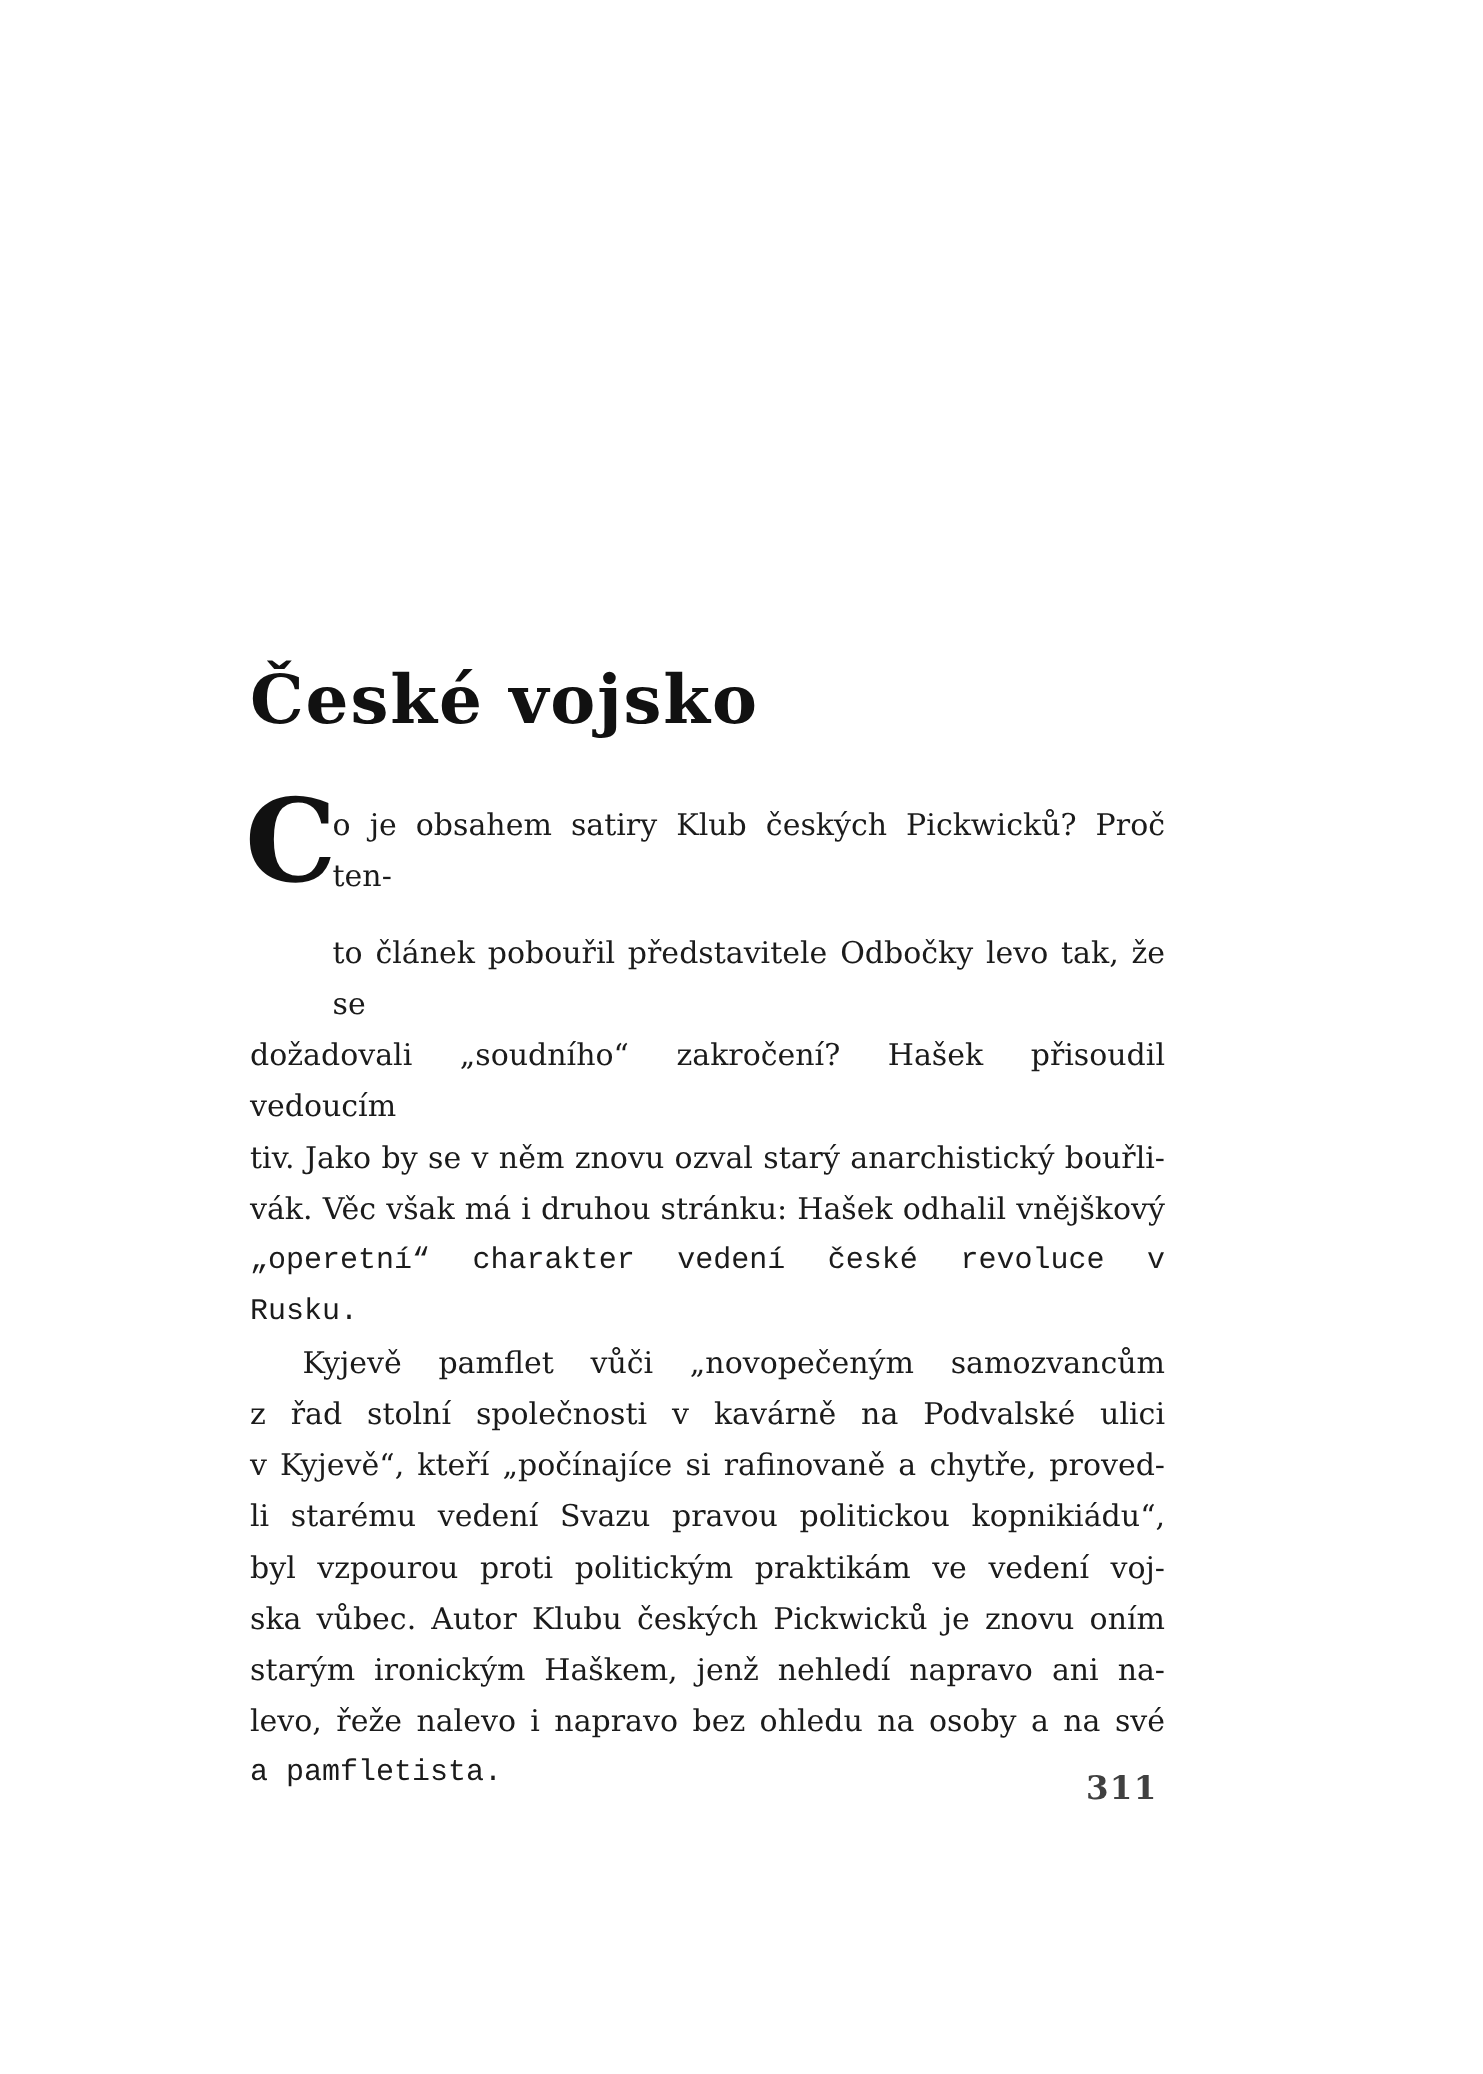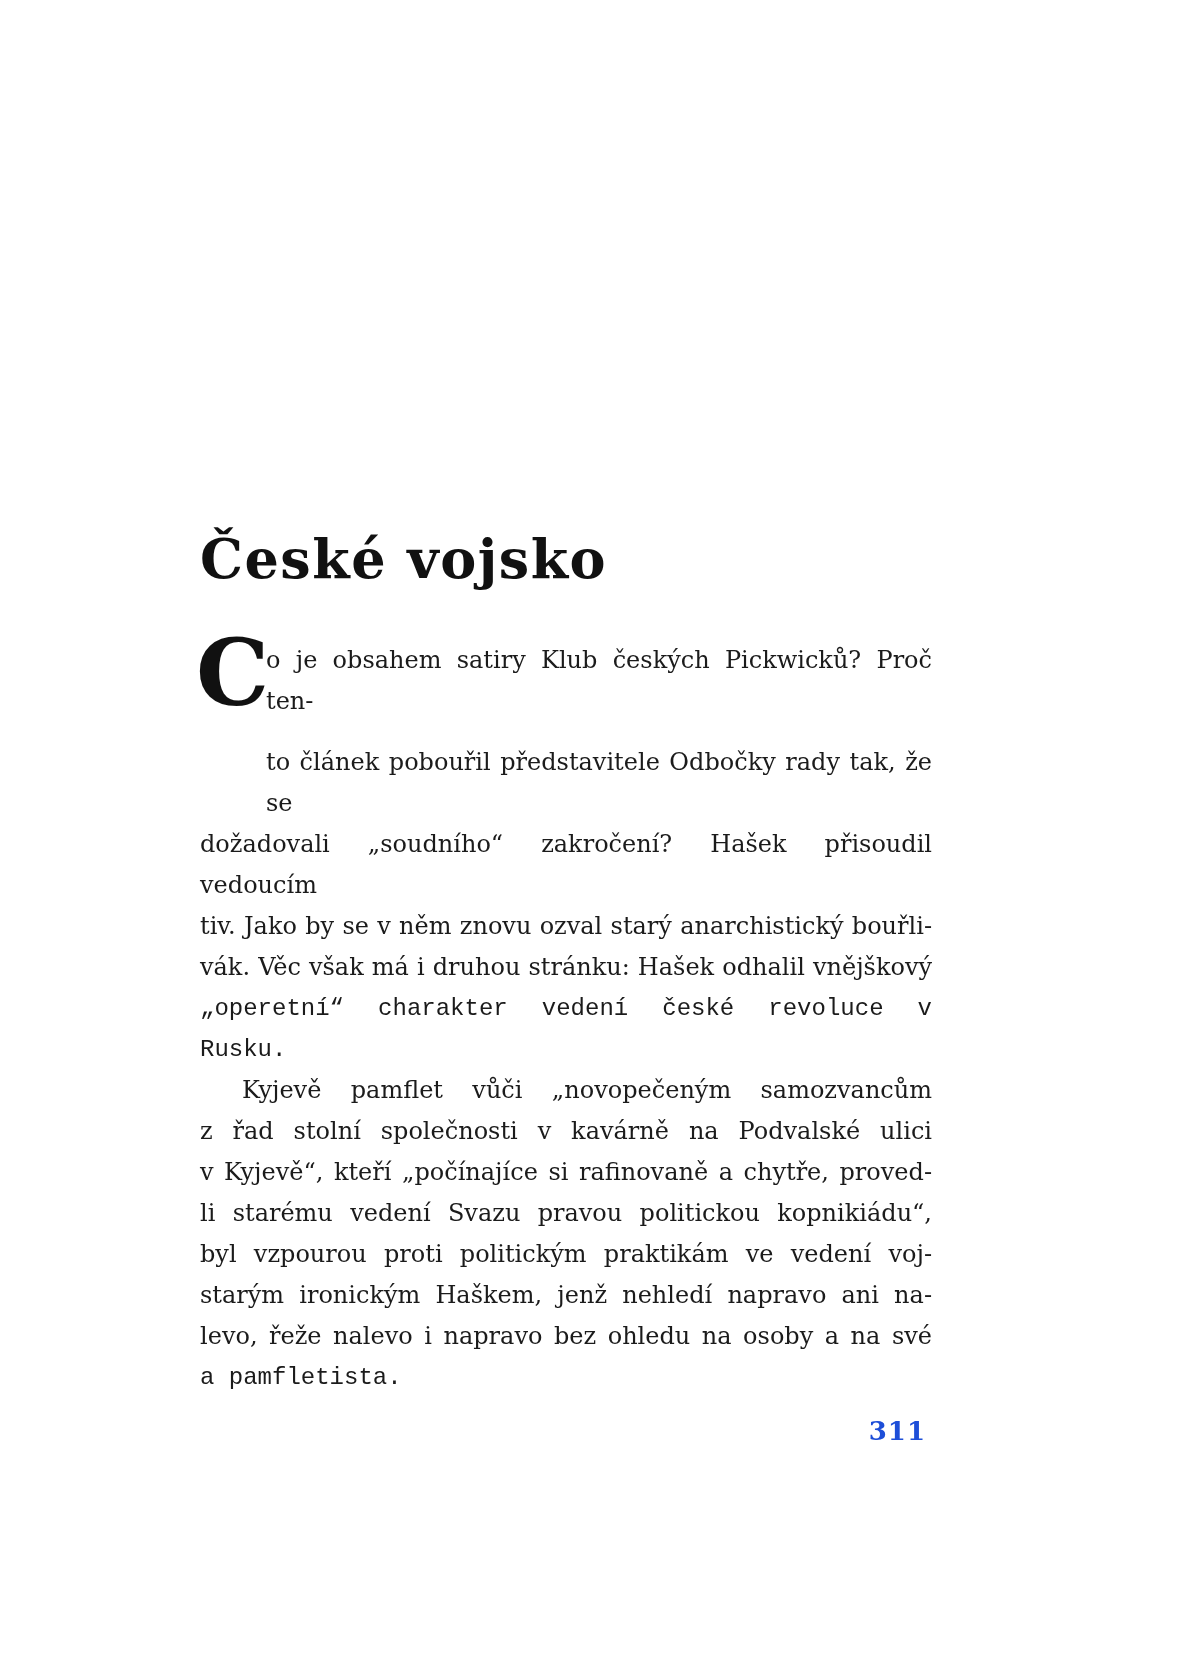--- a/index.html
+++ b/index.html
@@ -83,50 +83,51 @@
 
   .page-number {
     position: absolute;
     left: 200px;
     top: 1416px;
     width: 726px;
     text-align: right;
     font-size: 26px;
     font-weight: 700;
     letter-spacing: 1px;
-    color: #1d4ed8;
+    color: #404040;
   }
 </style>
 </head>
 <body>
 
 <div class="page">
 
   <div class="content">
 
     <h1 class="chapter-title">České vojsko</h1>
 
     <div class="body-text">
 
       <div class="para-drop">
         <span class="dropcap">C</span>
         <div class="line dropline">o je obsahem satiry Klub českých Pickwicků? Proč ten-</div>
-        <div class="line dropline">to článek pobouřil představitele Odbočky rady tak, že se</div>
+        <div class="line dropline">to článek pobouřil představitele Odbočky levo tak, že se</div>
         <div class="line">dožadovali „soudního“ zakročení? Hašek přisoudil vedoucím</div>
         <div class="line">tiv. Jako by se v něm znovu ozval starý anarchistický bouřli-</div>
         <div class="line">vák. Věc však má i druhou stránku: Hašek odhalil vnějškový</div>
         <div class="line last">„operetní“ charakter vedení české revoluce v Rusku.</div>
       </div>
 
       <div class="para-indent">
         <div class="line first">Kyjevě pamflet vůči „novopečeným samozvancům</div>
         <div class="line">z řad stolní společnosti v kavárně na Podvalské ulici</div>
         <div class="line">v Kyjevě“, kteří „počínajíce si rafinovaně a chytře, proved-</div>
         <div class="line">li starému vedení Svazu pravou politickou kopnikiádu“,</div>
         <div class="line">byl vzpourou proti politickým praktikám ve vedení voj-</div>
+        <div class="line">ska vůbec. Autor Klubu českých Pickwicků je znovu oním</div>
         <div class="line">starým ironickým Haškem, jenž nehledí napravo ani na-</div>
         <div class="line">levo, řeže nalevo i napravo bez ohledu na osoby a na své</div>
         <div class="line last">a pamfletista.</div>
       </div>
 
     </div>
   </div>
 
   <div class="page-number">311</div>
 

